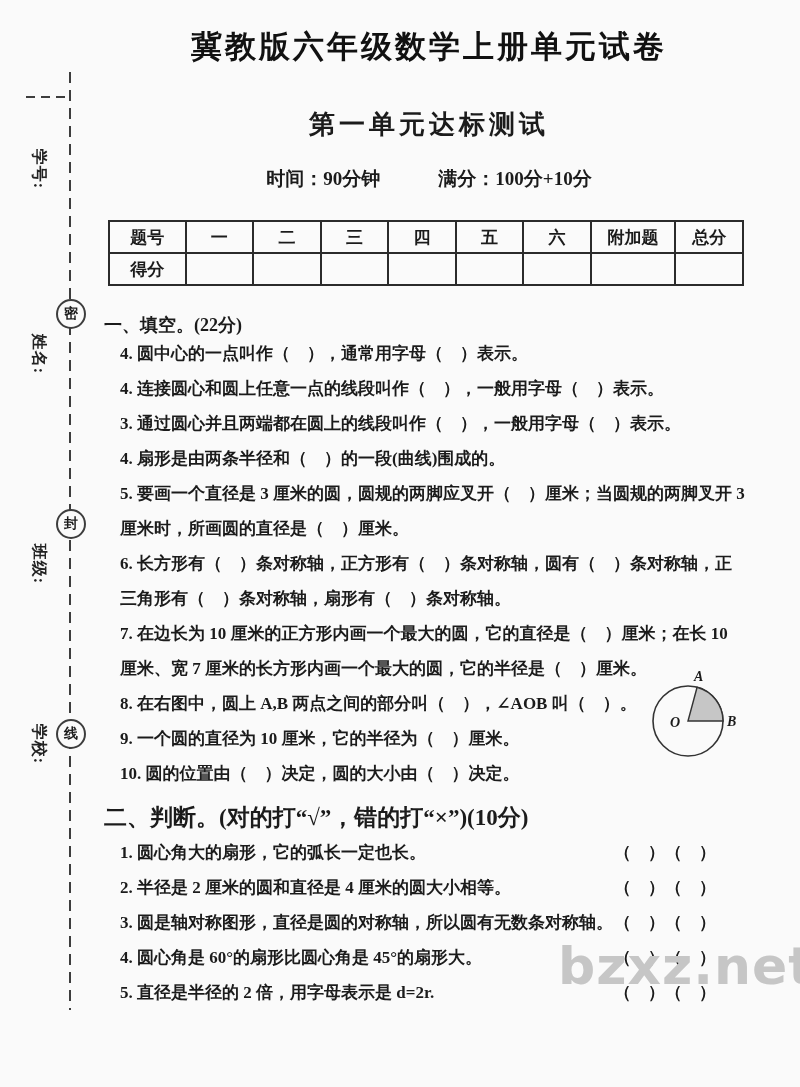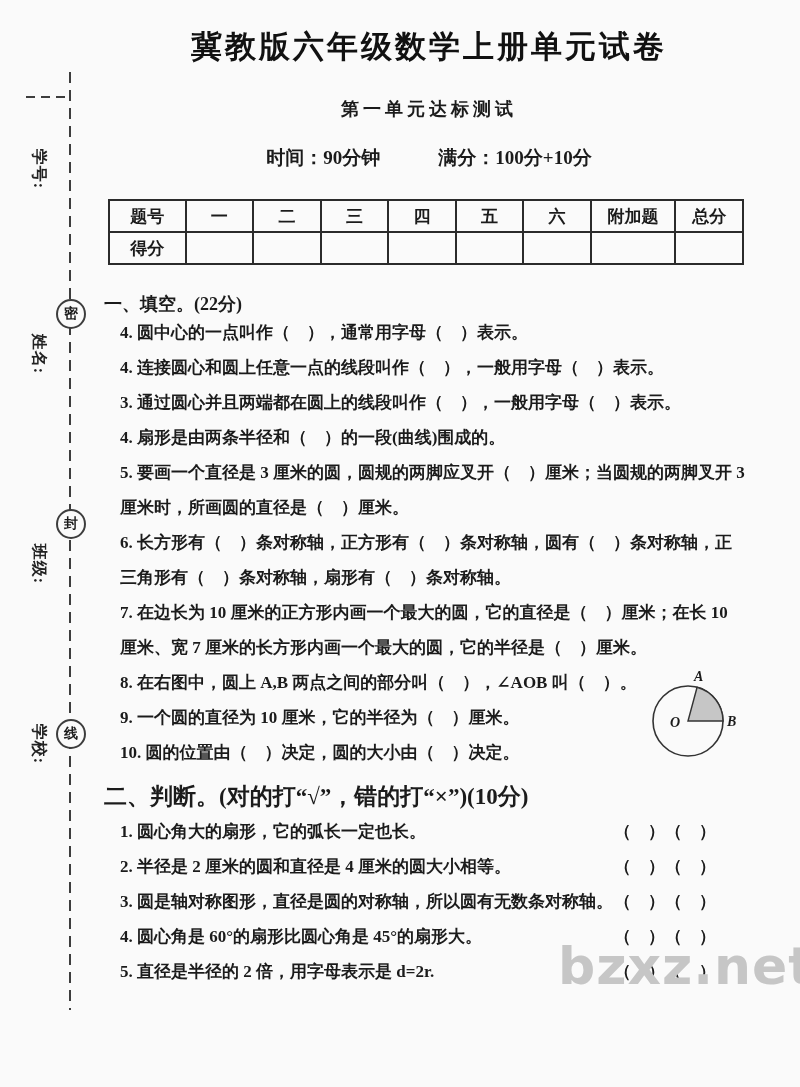--- a/index.html
+++ b/index.html
@@ -55,23 +55,23 @@
   .title {
     margin-top: 26px;
     text-align: center;
     font-size: 31px;
     letter-spacing: 3px;
     font-family: "Liberation Sans", "DejaVu Sans", sans-serif;
     font-weight: bold;
     color: #111;
   }
   .subtitle {
-    margin-top: 29px;
+    margin-top: 39px;
     text-align: center;
-    font-size: 18px;
+    font-size: 26px;
     letter-spacing: 4px;
   }
   .meta {
     margin-top: 24px;
     display: flex; justify-content: center; gap: 58px;
     font-size: 19px;
   }
 
   table.score-table {
     border-collapse: collapse;

